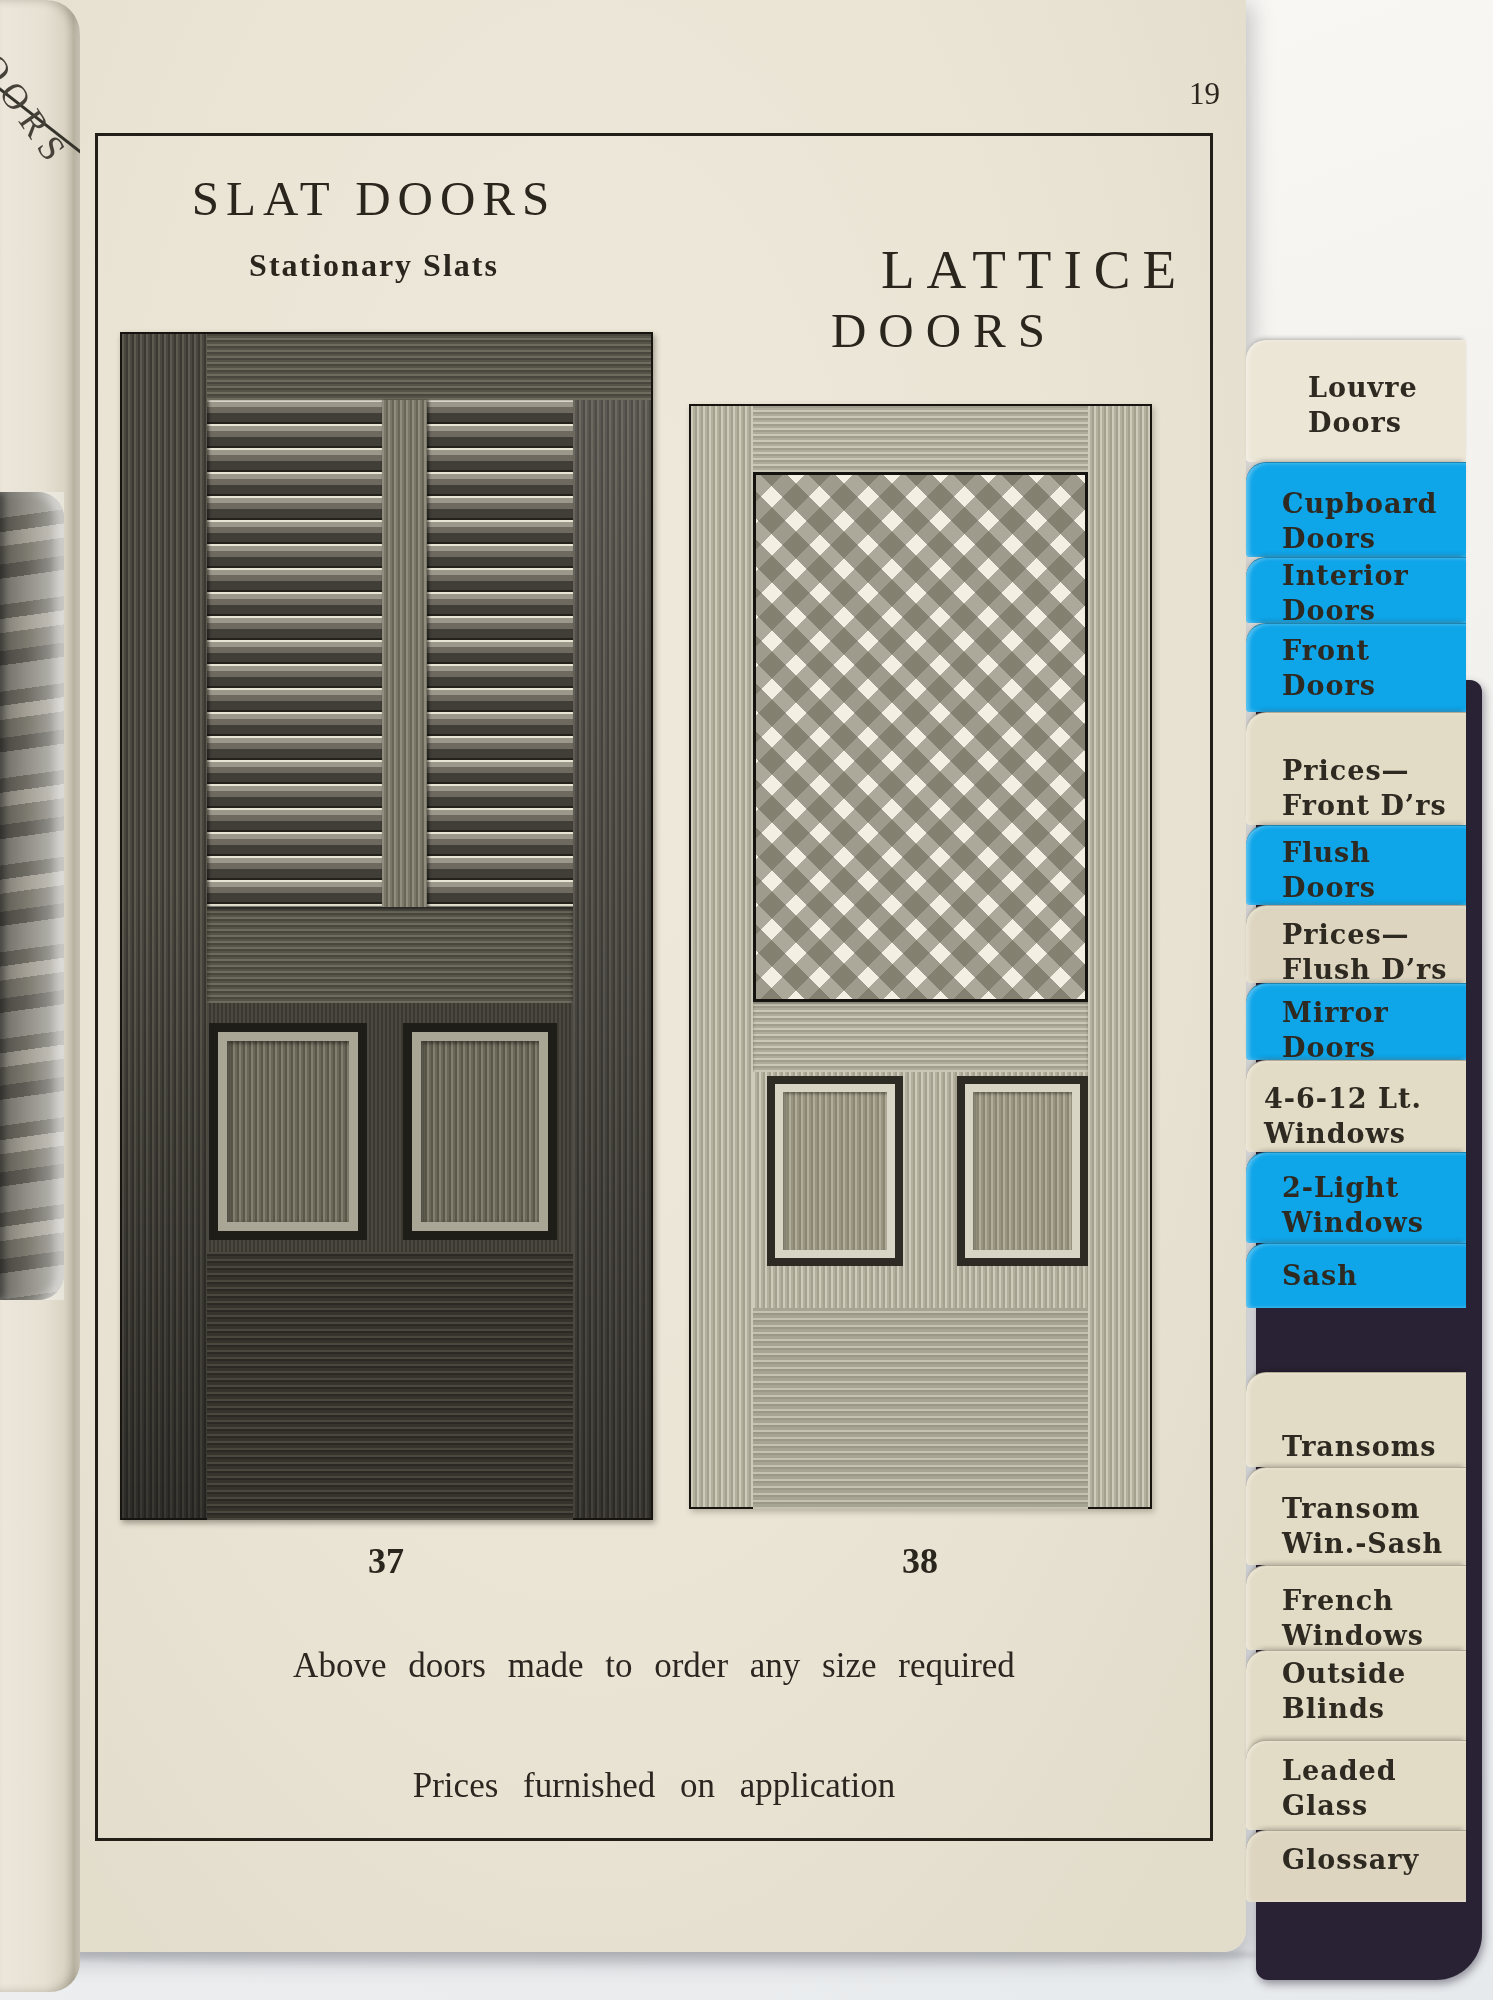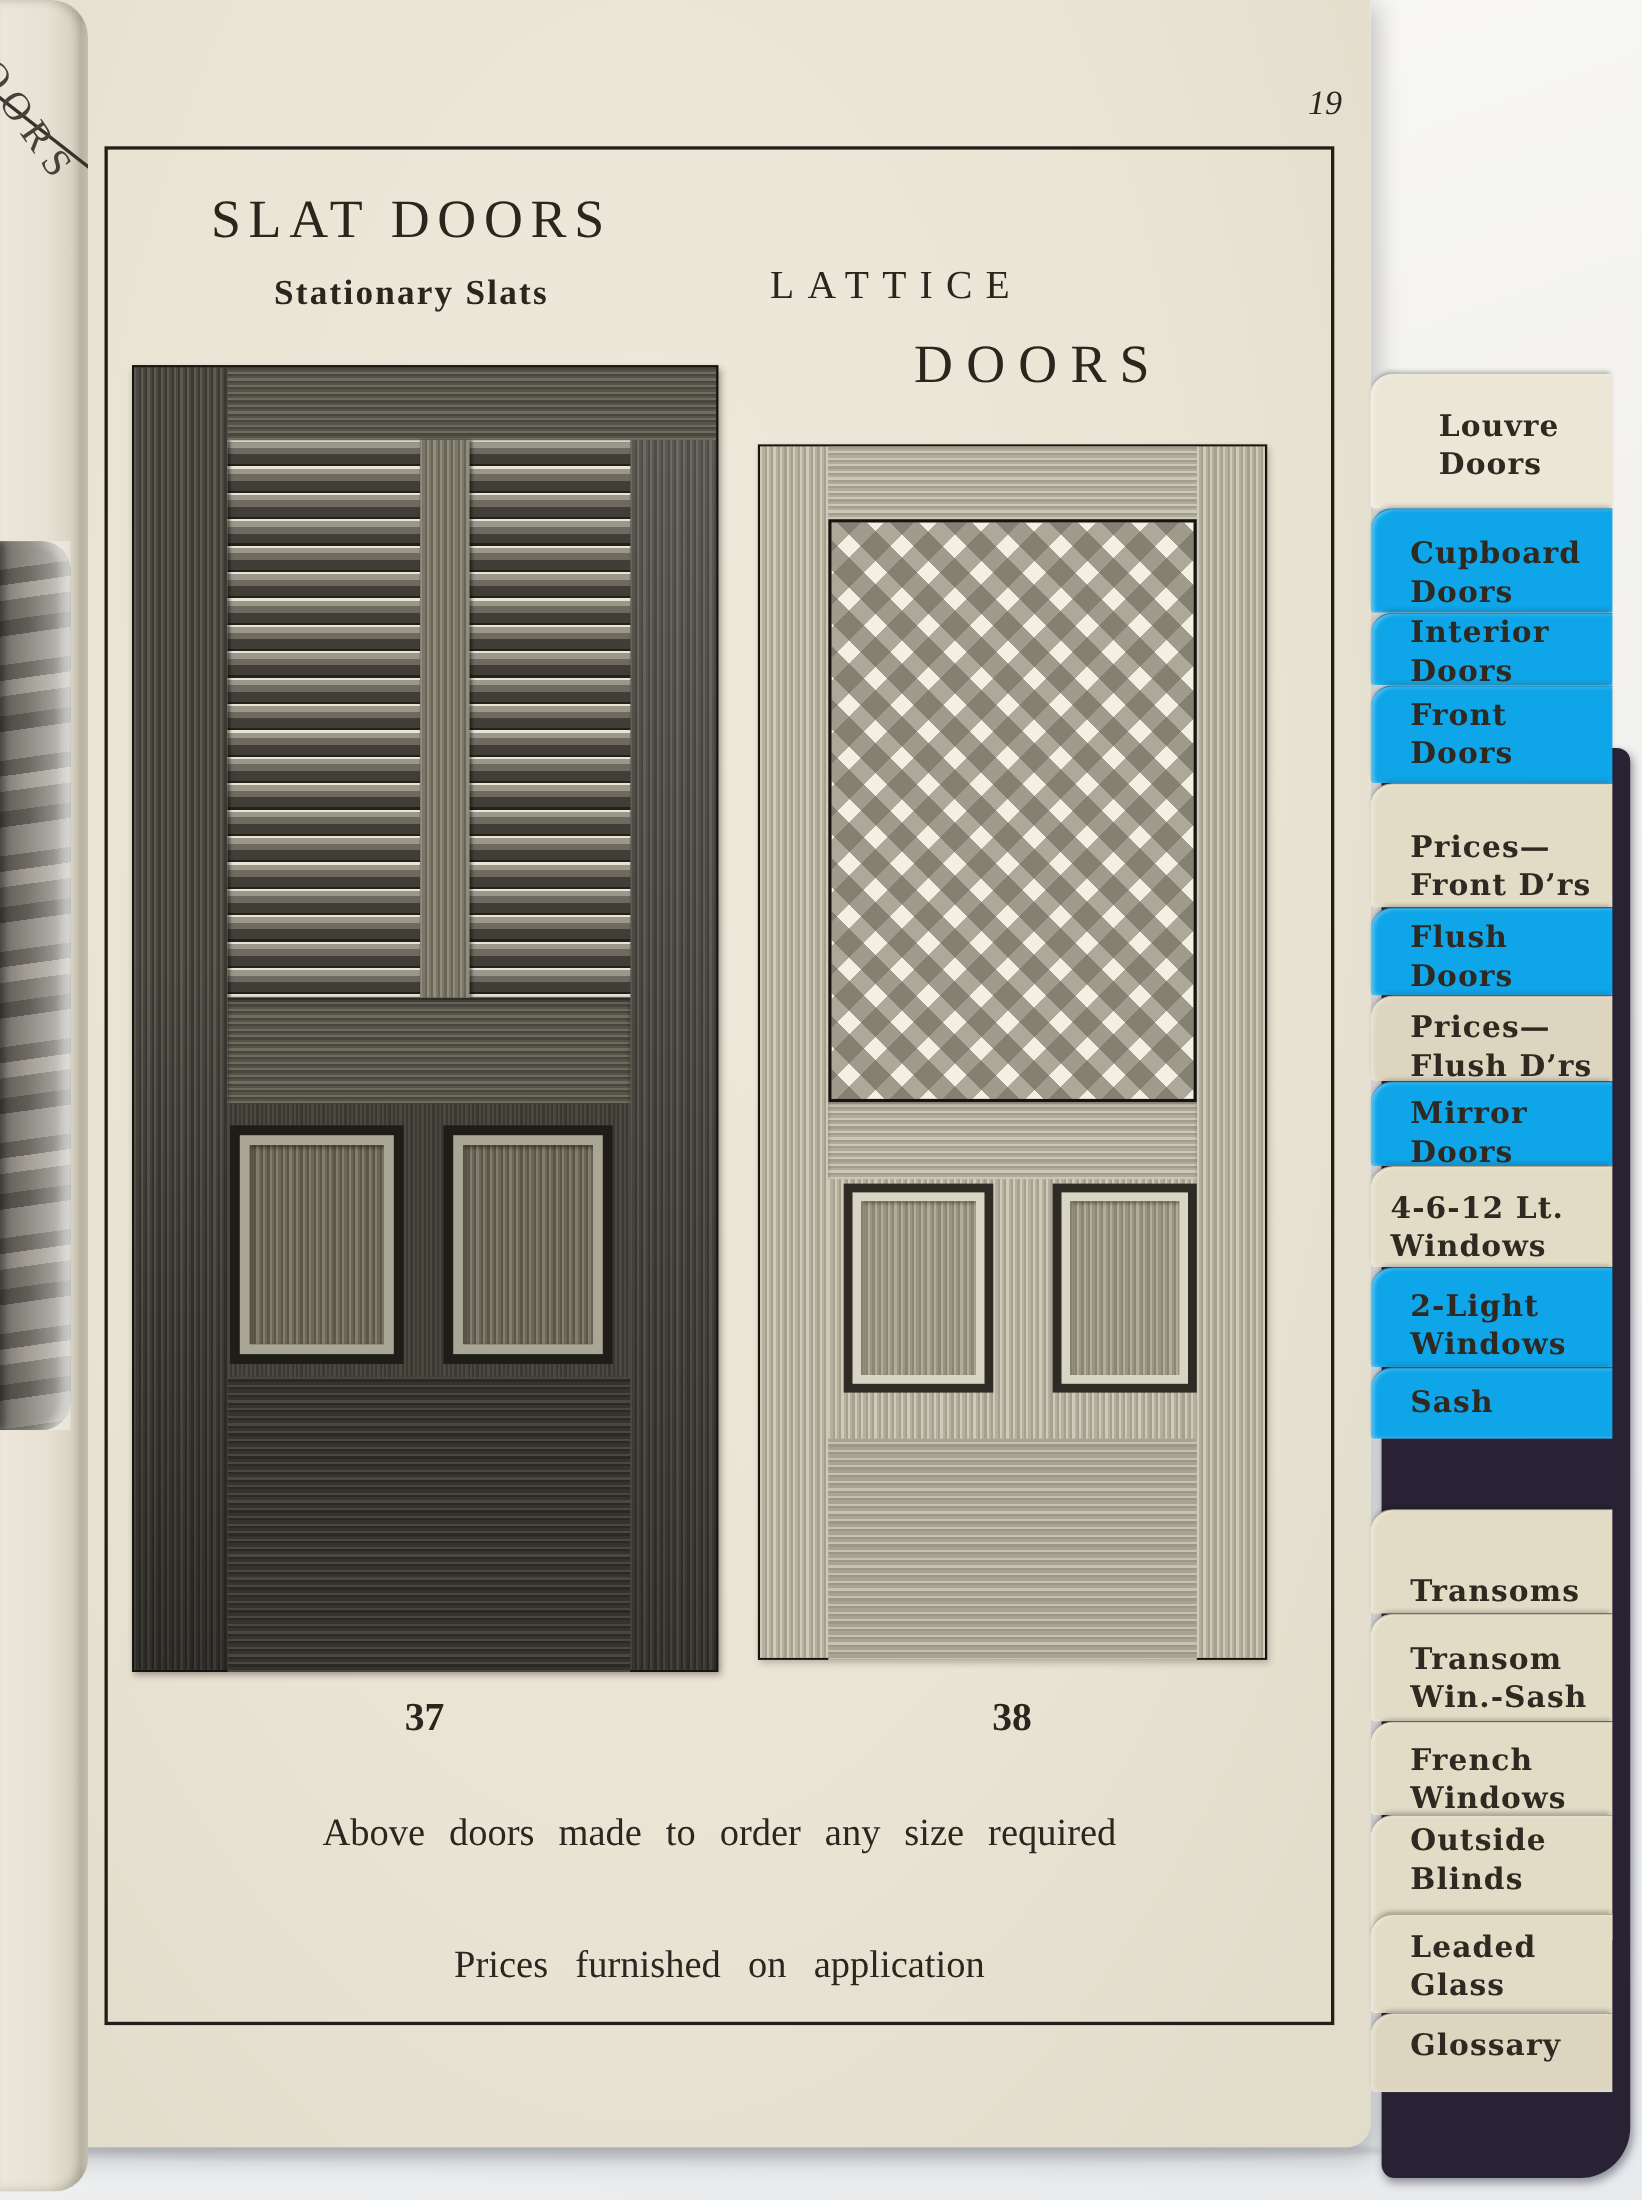--- a/index.html
+++ b/index.html
@@ -47,28 +47,28 @@
     background:
       radial-gradient(ellipse at 45% 35%, #efe9dc 0%, #eae4d5 55%, #e2dccb 90%);
     border-radius:0 0 22px 10px;
     box-shadow:6px 10px 22px rgba(70,70,80,.28);
     z-index:1;
   }
   .border-box{
     left:95px;top:133px;width:1118px;height:1708px;
     border:3px solid #221f19;box-sizing:border-box;z-index:2;
   }
-  .page-number{left:1130px;top:76px;width:90px;text-align:right;font-size:31px;z-index:3;font-style:italic;}
+  .page-number{left:1130px;top:76px;width:90px;text-align:right;font-size:31px;z-index:3;}
 
   .slat-title{left:124px;top:170px;width:500px;text-align:center;
     font-size:49px;letter-spacing:7px;z-index:3;}
   .slat-subtitle{left:124px;top:247px;width:500px;text-align:center;
     font-size:32px;font-weight:bold;letter-spacing:2px;z-index:3;}
-  .lattice-line1{left:700px;top:238px;width:488px;text-align:left;
-    font-size:36px;letter-spacing:12px;z-index:3;}
+  .lattice-line1{left:700px;top:238px;width:488px;text-align:right;
+    font-size:55px;letter-spacing:12px;z-index:3;}
   .lattice-line2{left:700px;top:302px;width:488px;text-align:center;
     font-size:49px;letter-spacing:12px;z-index:3;}
 
   .fig-number{font-size:36px;font-weight:bold;text-align:center;z-index:3;}
   .num37{left:136px;top:1540px;width:500px;}
   .num38{left:688px;top:1540px;width:464px;}
 
   .footer-line{left:95px;width:1118px;text-align:center;font-size:35px;z-index:3;color:#2b2720;}
   .footer1{top:1646px;word-spacing:13px;}
   .footer2{top:1766px;word-spacing:16px;}

